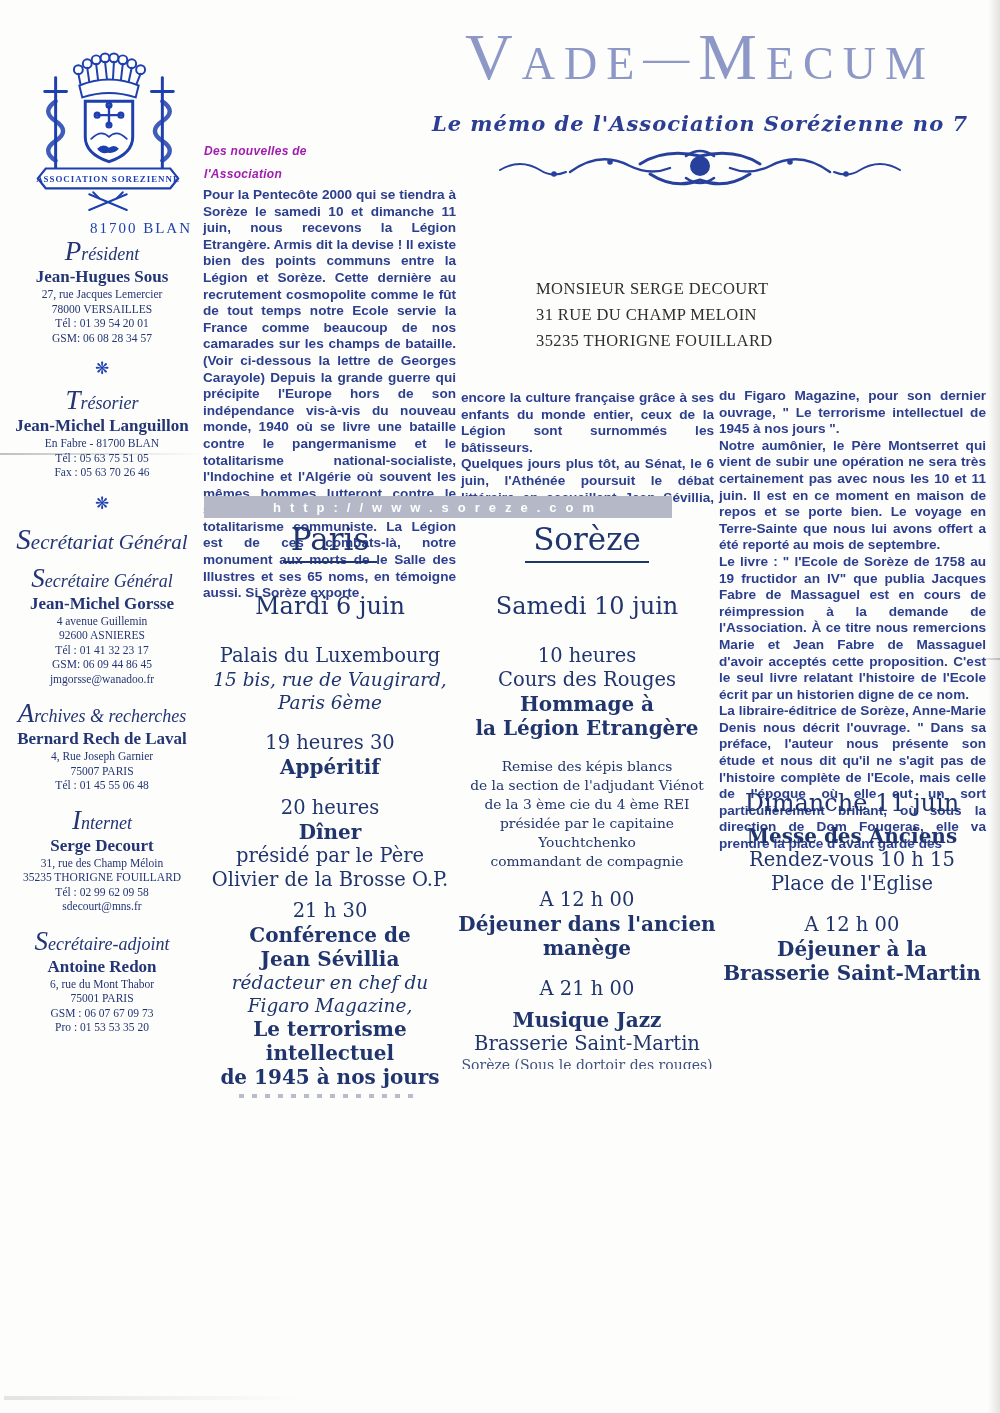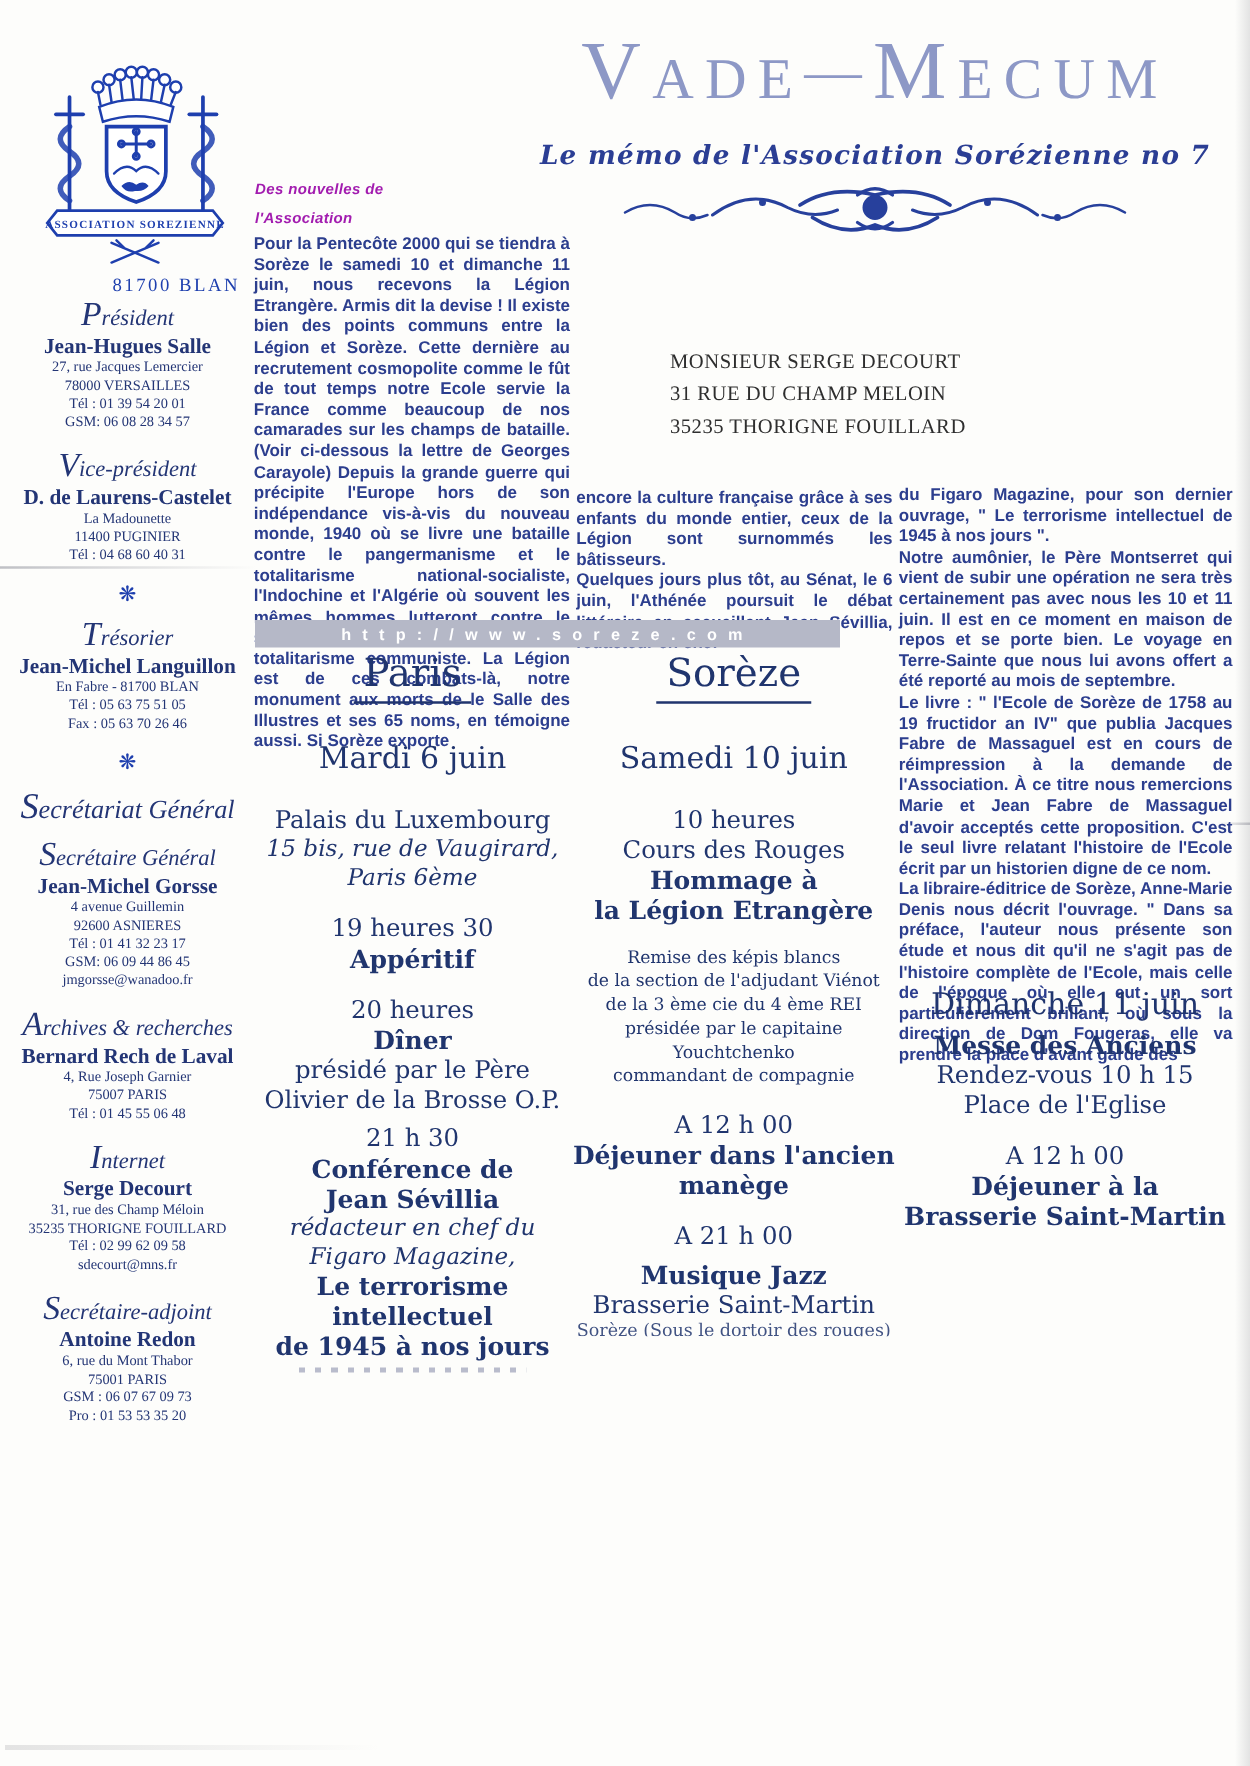--- a/index.html
+++ b/index.html
@@ -146,35 +146,26 @@
       <line x1="100" y1="150" x2="94" y2="156"></line>
     </g>
     <text x="85" y="140" text-anchor="middle" font-size="9" letter-spacing="1" fill="#1e3fae" font-family="Liberation Serif, serif" font-weight="bold">ASSOCIATION SOREZIENNE</text>
   </svg>
   <div class="postal">81700 BLAN</div>
 </div>
 
 <div class="sidebar">
   <div class="sb-sec">
     <span class="sb-role">Président</span>
-    <div class="sb-name">Jean-Hugues Salle</div>
+    <div class="sb-name">Jean-Hugues Sous</div>
     <div>
         <div class="ln ">27, rue Jacques Lemercier</div>
         <div class="ln ">78000 VERSAILLES</div>
         <div class="ln ">Tél : 01 39 54 20 01</div>
         <div class="ln ">GSM: 06 08 28 34 57</div>
-      </div>
-  </div>
-  <div class="sb-sec mt1">
-    <span class="sb-role">Vice-président</span>
-    <div class="sb-name">D. de Laurens-Castelet</div>
-    <div>
-        <div class="ln ">La Madounette</div>
-        <div class="ln ">11400 PUGINIER</div>
-        <div class="ln ">Tél : 04 68 60 40 31</div>
       </div>
   </div>
   <div class="sb-div">❋</div>
   <div class="sb-sec">
     <span class="sb-role">Trésorier</span>
     <div class="sb-name">Jean-Michel Languillon</div>
     <div>
         <div class="ln ">En Fabre - 81700 BLAN</div>
         <div class="ln ">Tél : 05 63 75 51 05</div>
         <div class="ln ">Fax : 05 63 70 26 46</div>

